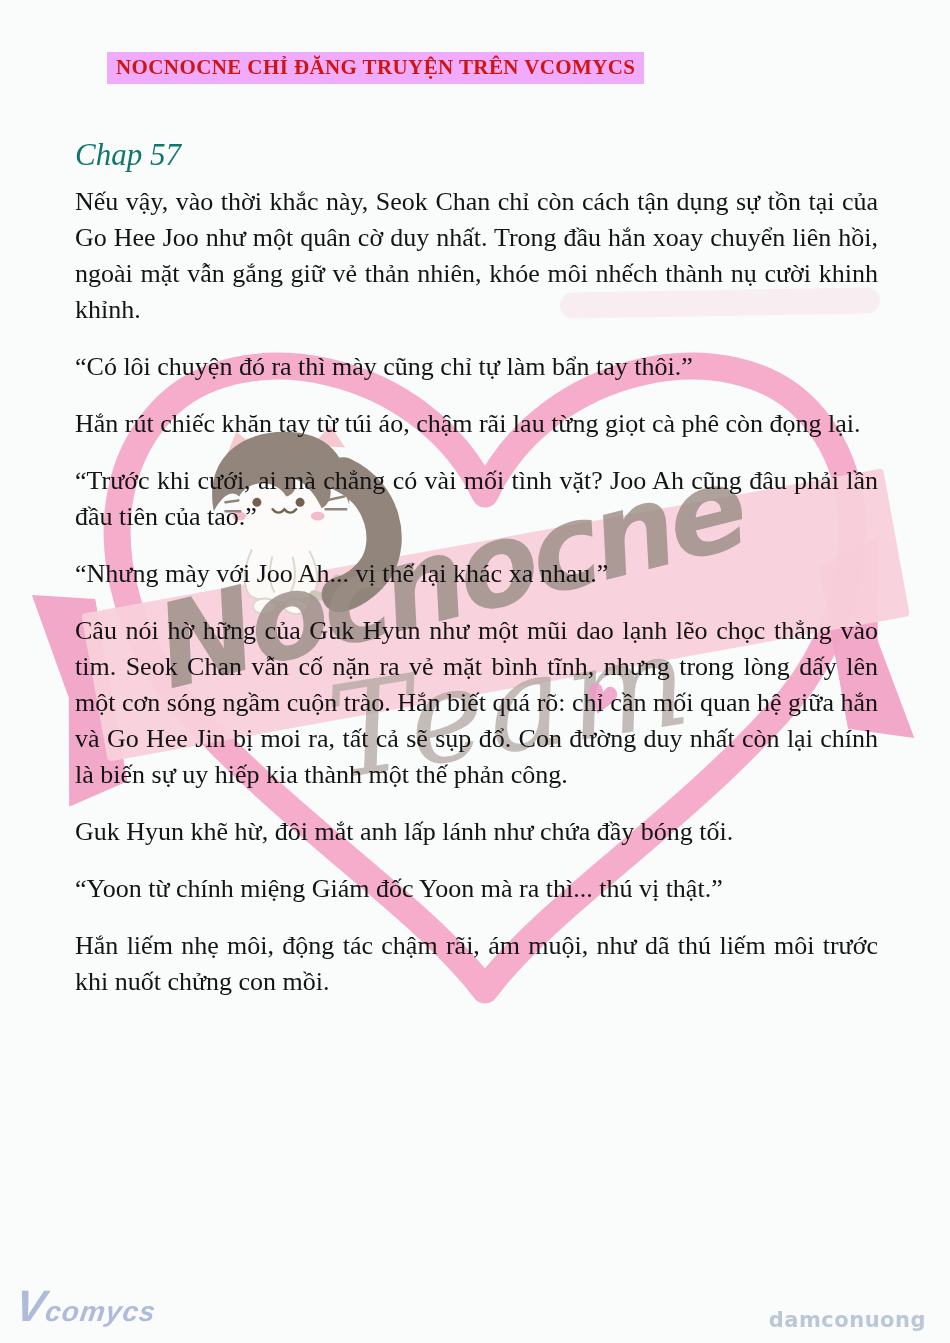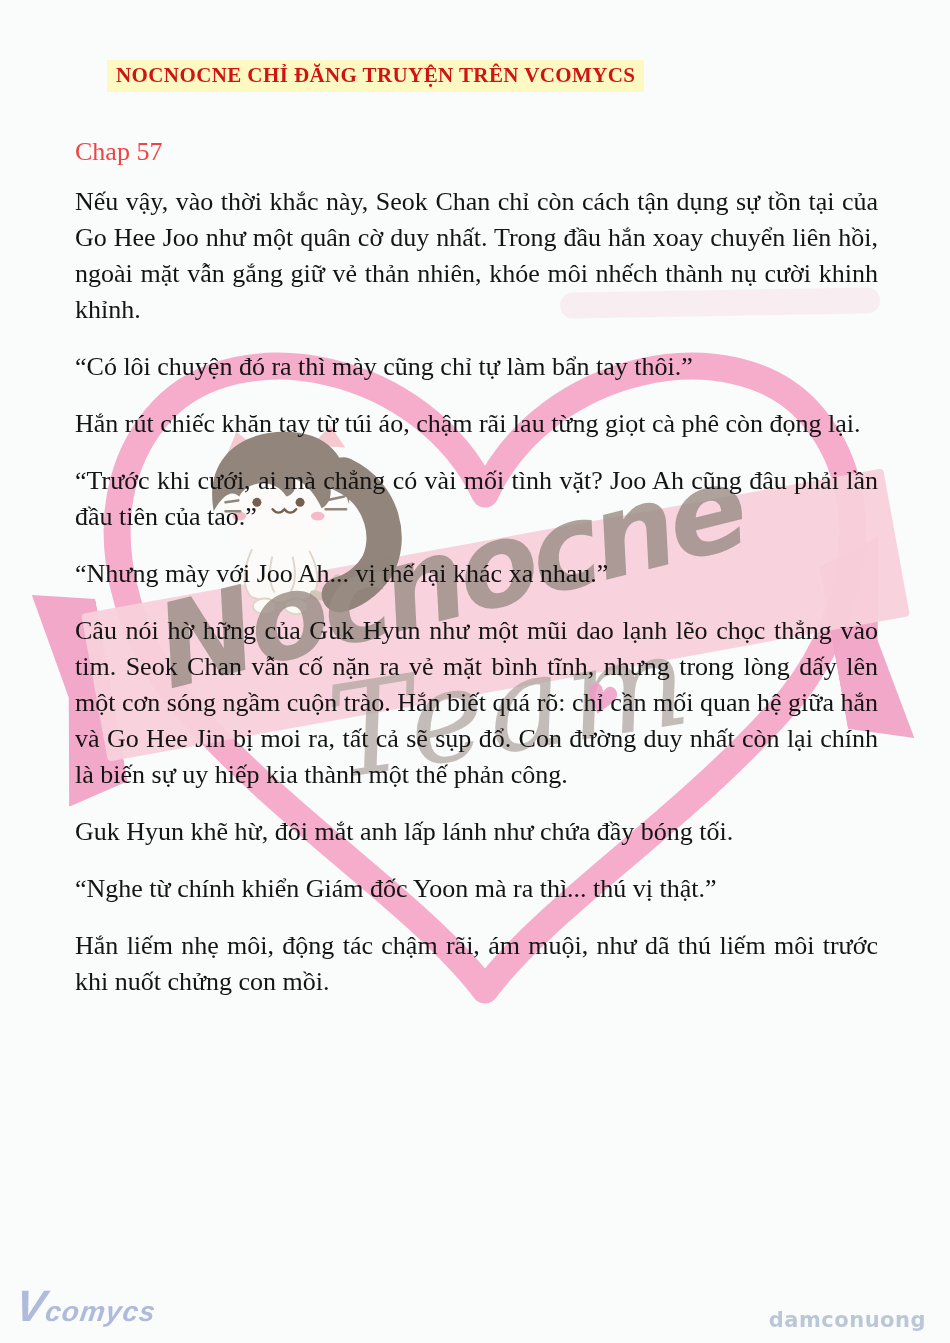--- a/index.html
+++ b/index.html
@@ -45,28 +45,27 @@
   }
   .heart-accent{
     position:absolute;left:583px;top:680px;
     font-size:40px;color:#ee9cc5;opacity:.85;transform:rotate(14deg);
     font-family:"DejaVu Sans", sans-serif;line-height:1;
   }
   
   .content{position:absolute;inset:0;z-index:2;}
   .header-notice{
     position:absolute;left:107px;top:52px;
-    background:#fef9c3;color:#ce1511;
+    background:#f0abfc;color:#ce1511;
     font-weight:bold;font-size:21px;letter-spacing:.4px;
     padding:3px 9px 4px 9px;
-    margin-top:8px;
   }
   .chapter-title{
     position:absolute;left:75px;top:137px;
-    font-size:26px;color:#ef4444;
+    font-size:31px;color:#0f766e;font-style:italic;
   }
   .story{
     position:absolute;left:75px;top:184px;width:803px;
     font-size:26px;line-height:36px;color:#141414;
     text-align:justify;
   }
   .story p{margin:0 0 21px 0;}
   
   .vcomycs-logo{
     position:absolute;left:16px;top:1284px;
@@ -148,21 +147,21 @@
     <div class="chapter-title">Chap 57</div>
 
     <div class="story">
       <p>Nếu vậy, vào thời khắc này, Seok Chan chỉ còn cách tận dụng sự tồn tại của Go Hee Joo như một quân cờ duy nhất. Trong đầu hắn xoay chuyển liên hồi, ngoài mặt vẫn gắng giữ vẻ thản nhiên, khóe môi nhếch thành nụ cười khinh khỉnh.</p>
       <p>“Có lôi chuyện đó ra thì mày cũng chỉ tự làm bẩn tay thôi.”</p>
       <p>Hắn rút chiếc khăn tay từ túi áo, chậm rãi lau từng giọt cà phê còn đọng lại.</p>
       <p>“Trước khi cưới, ai mà chẳng có vài mối tình vặt? Joo Ah cũng đâu phải lần đầu tiên của tao.”</p>
       <p>“Nhưng mày với Joo Ah... vị thế lại khác xa nhau.”</p>
       <p>Câu nói hờ hững của Guk Hyun như một mũi dao lạnh lẽo chọc thẳng vào tim. Seok Chan vẫn cố nặn ra vẻ mặt bình tĩnh, nhưng trong lòng dấy lên một cơn sóng ngầm cuộn trào. Hắn biết quá rõ: chỉ cần mối quan hệ giữa hắn và Go Hee Jin bị moi ra, tất cả sẽ sụp đổ. Con đường duy nhất còn lại chính là biến sự uy hiếp kia thành một thế phản công.</p>
       <p>Guk Hyun khẽ hừ, đôi mắt anh lấp lánh như chứa đầy bóng tối.</p>
-      <p>“Nghe từ chính khiển Giám đốc Yoon mà ra thì... thú vị thật.”</p>
+      <p>“Yoon từ chính miệng Giám đốc Yoon mà ra thì... thú vị thật.”</p>
       <p>Hắn liếm nhẹ môi, động tác chậm rãi, ám muội, như dã thú liếm môi trước khi nuốt chửng con mồi.</p>
     </div>
 
     <div class="vcomycs-logo"><span class="big-v">V</span><span>comycs</span></div>
 
     <div class="credit-watermark">damconuong</div>
   </div>
 
 </div>
 

